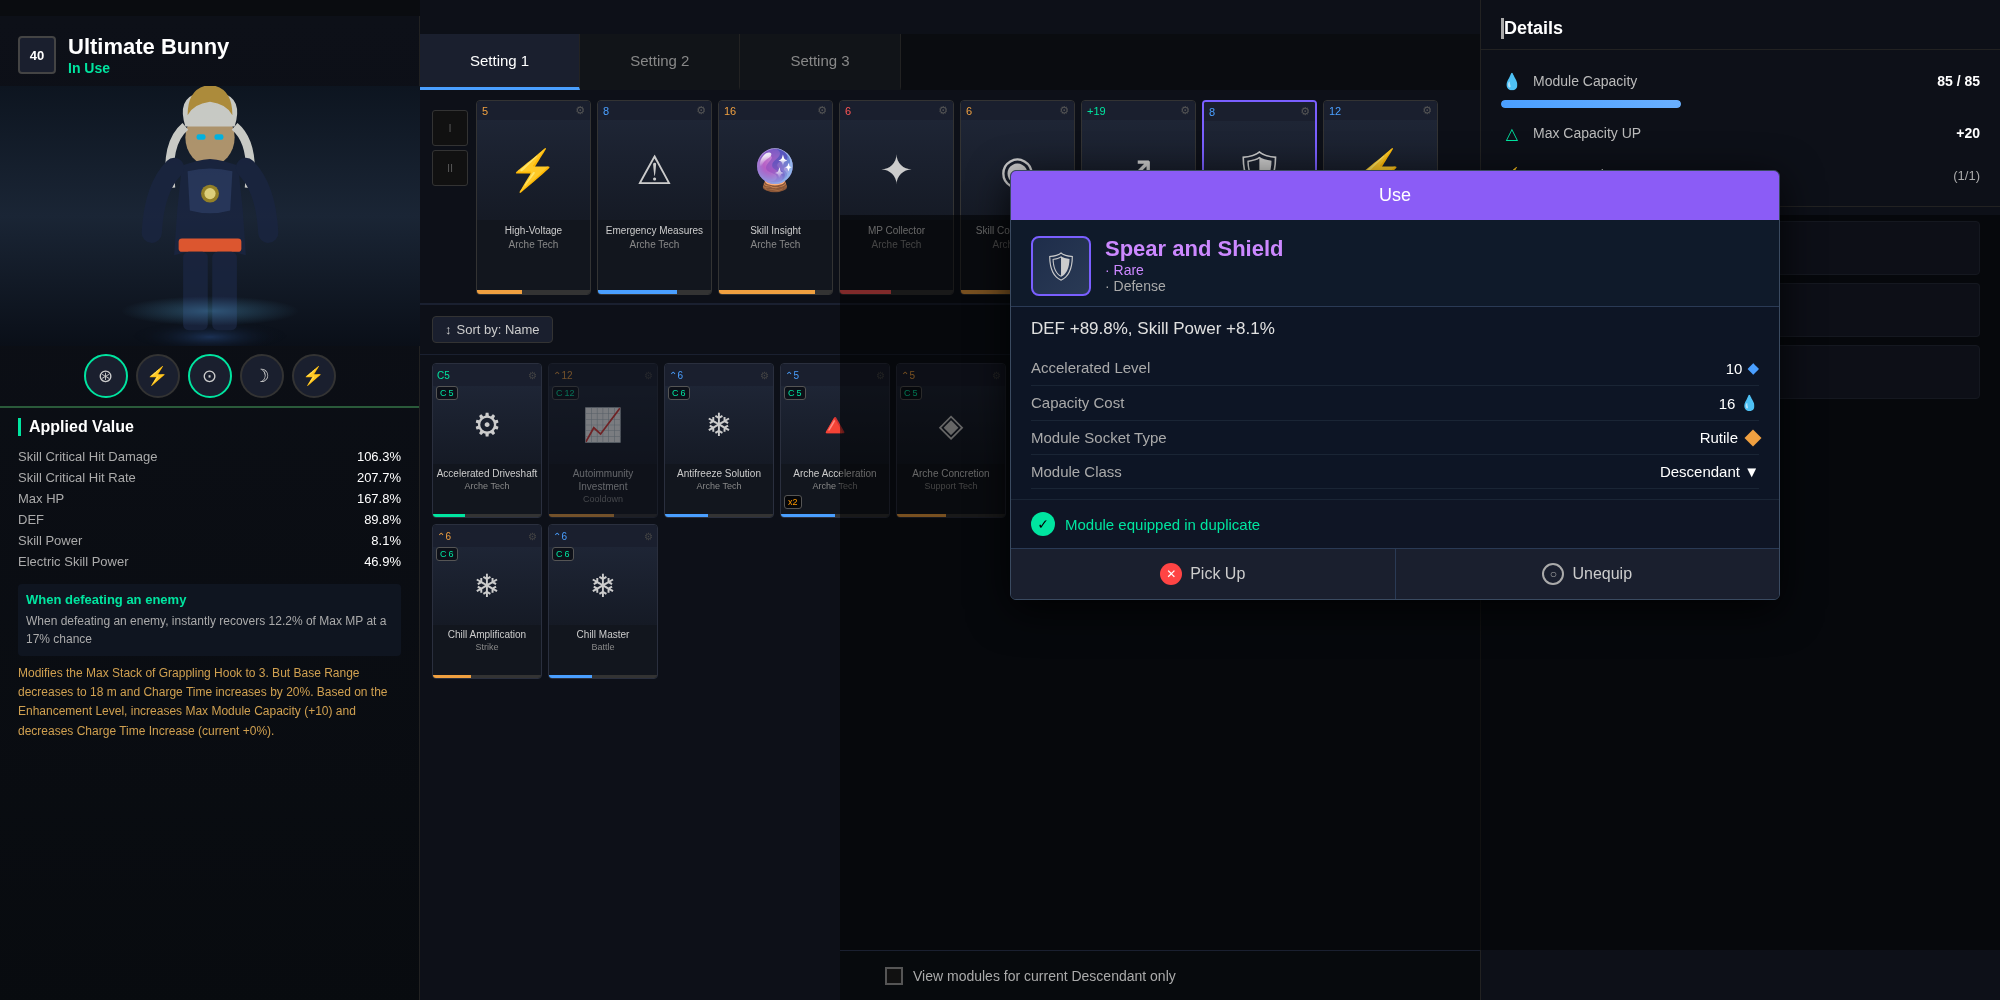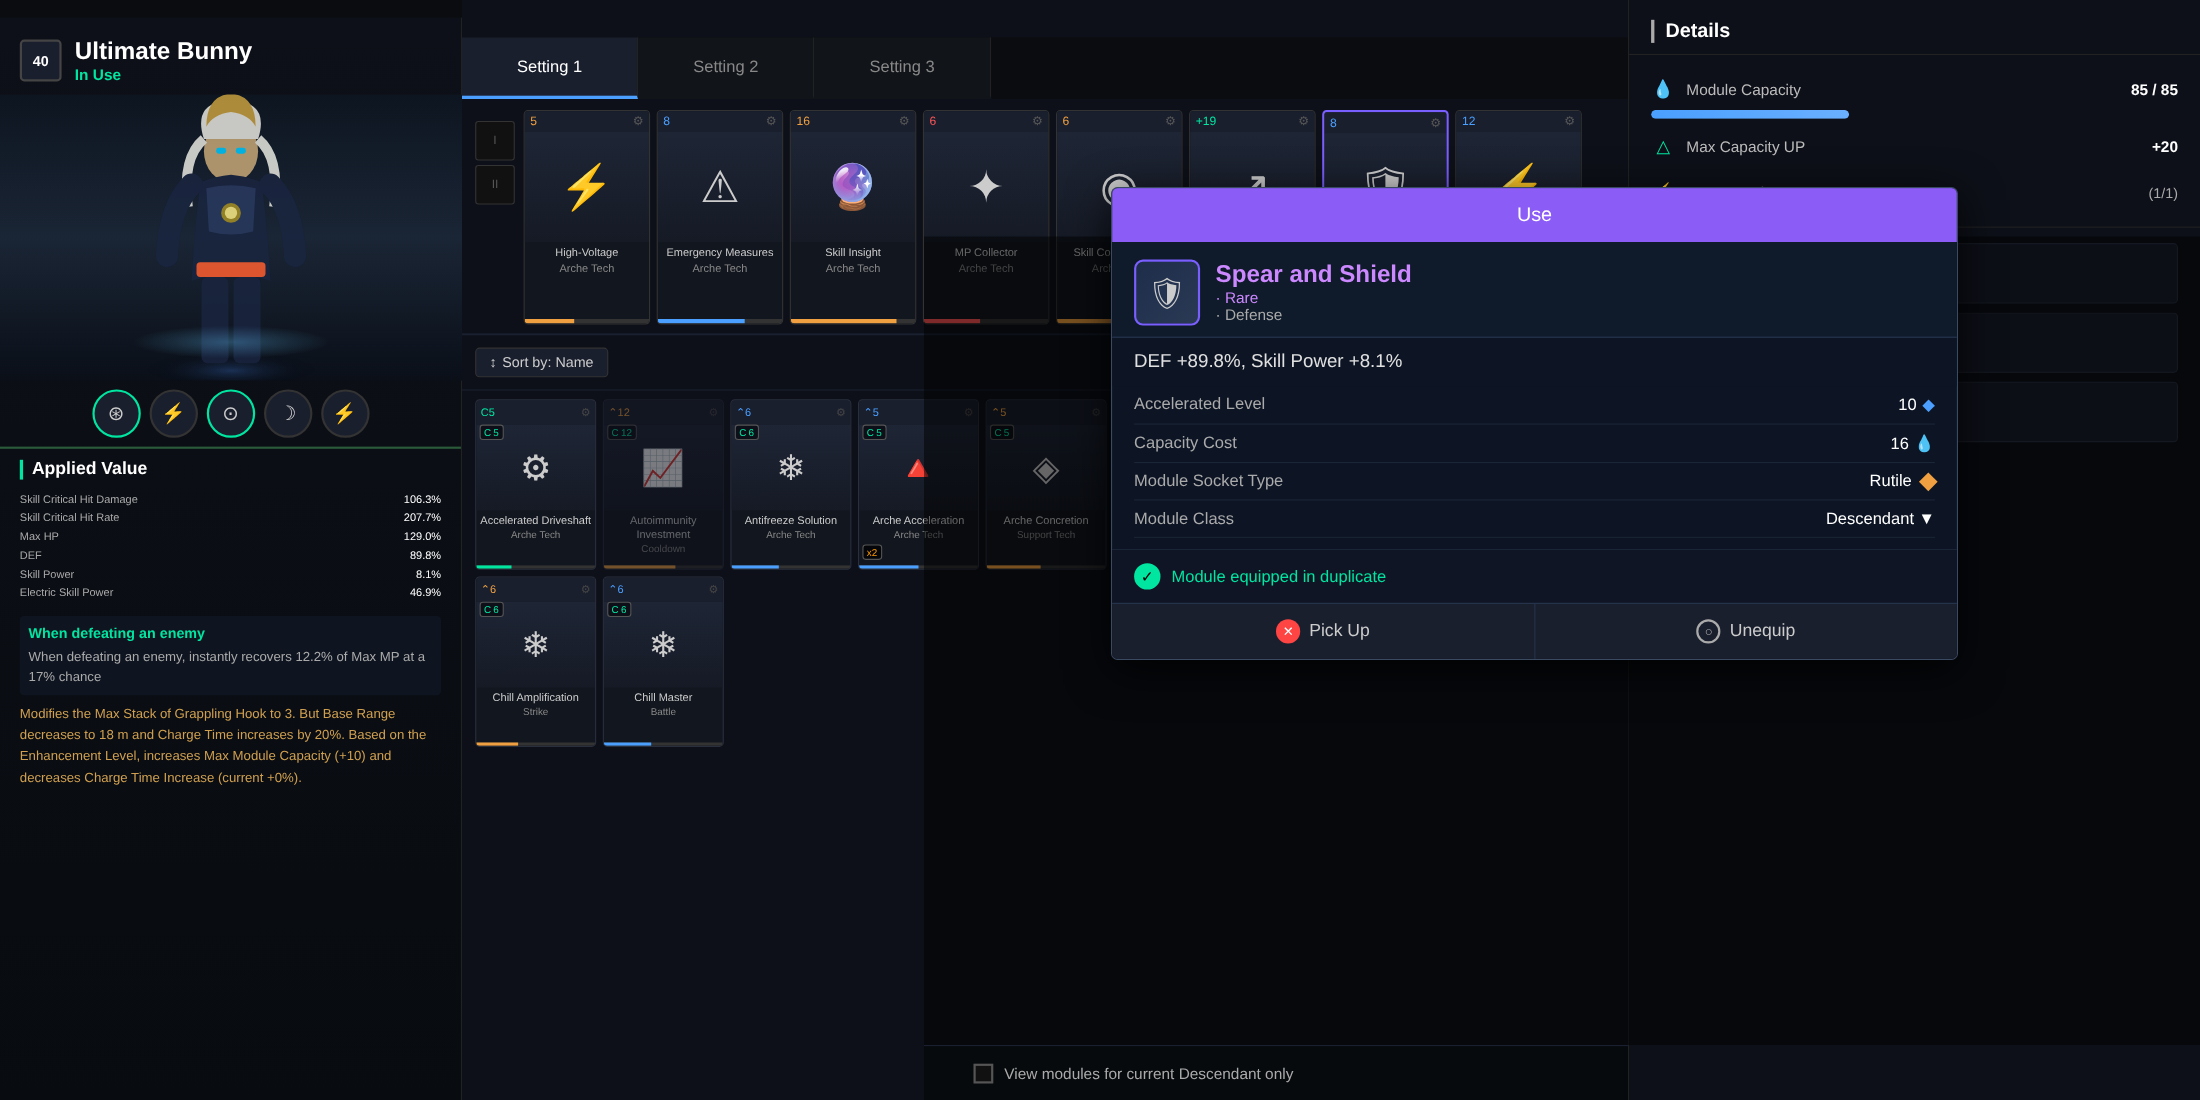--- a/index.html
+++ b/index.html
@@ -86,21 +86,21 @@
       color: #fff;
       border-left: 3px solid #00e5a0;
       padding-left: 8px;
       margin-bottom: 10px;
     }
 
     .stat-row {
       display: flex;
       justify-content: space-between;
       padding: 3px 0;
-      font-size: 10px;
+      font-size: 13px;
       color: #aaa;
     }
 
     .stat-row .stat-val {
       color: #fff;
     }
 
     .when-defeating {
       margin-top: 12px;
       padding: 8px;
@@ -477,21 +477,20 @@
     .details-header {
       padding: 18px 20px 10px 20px;
       border-bottom: 1px solid #222;
     }
 
     .details-title {
       font-size: 18px;
       color: #fff;
       font-weight: bold;
       border-left: 3px solid #aaa;
-      padding-left: 10px;
     }
 
     .details-stats {
       padding: 14px 20px;
       border-bottom: 1px solid #222;
     }
 
     .detail-stat-row {
       display: flex;
       align-items: center;
@@ -934,21 +933,21 @@
         <div class="stat-row">
           <span>Skill Critical Hit Damage</span>
           <span class="stat-val">106.3%</span>
         </div>
         <div class="stat-row">
           <span>Skill Critical Hit Rate</span>
           <span class="stat-val">207.7%</span>
         </div>
         <div class="stat-row">
           <span>Max HP</span>
-          <span class="stat-val">129.0%</span>
+          <span class="stat-val">167.8%</span>
         </div>
         <div class="stat-row">
           <span>DEF</span>
           <span class="stat-val">89.8%</span>
         </div>
         <div class="stat-row">
           <span>Skill Power</span>
           <span class="stat-val">8.1%</span>
         </div>
         <div class="stat-row">

